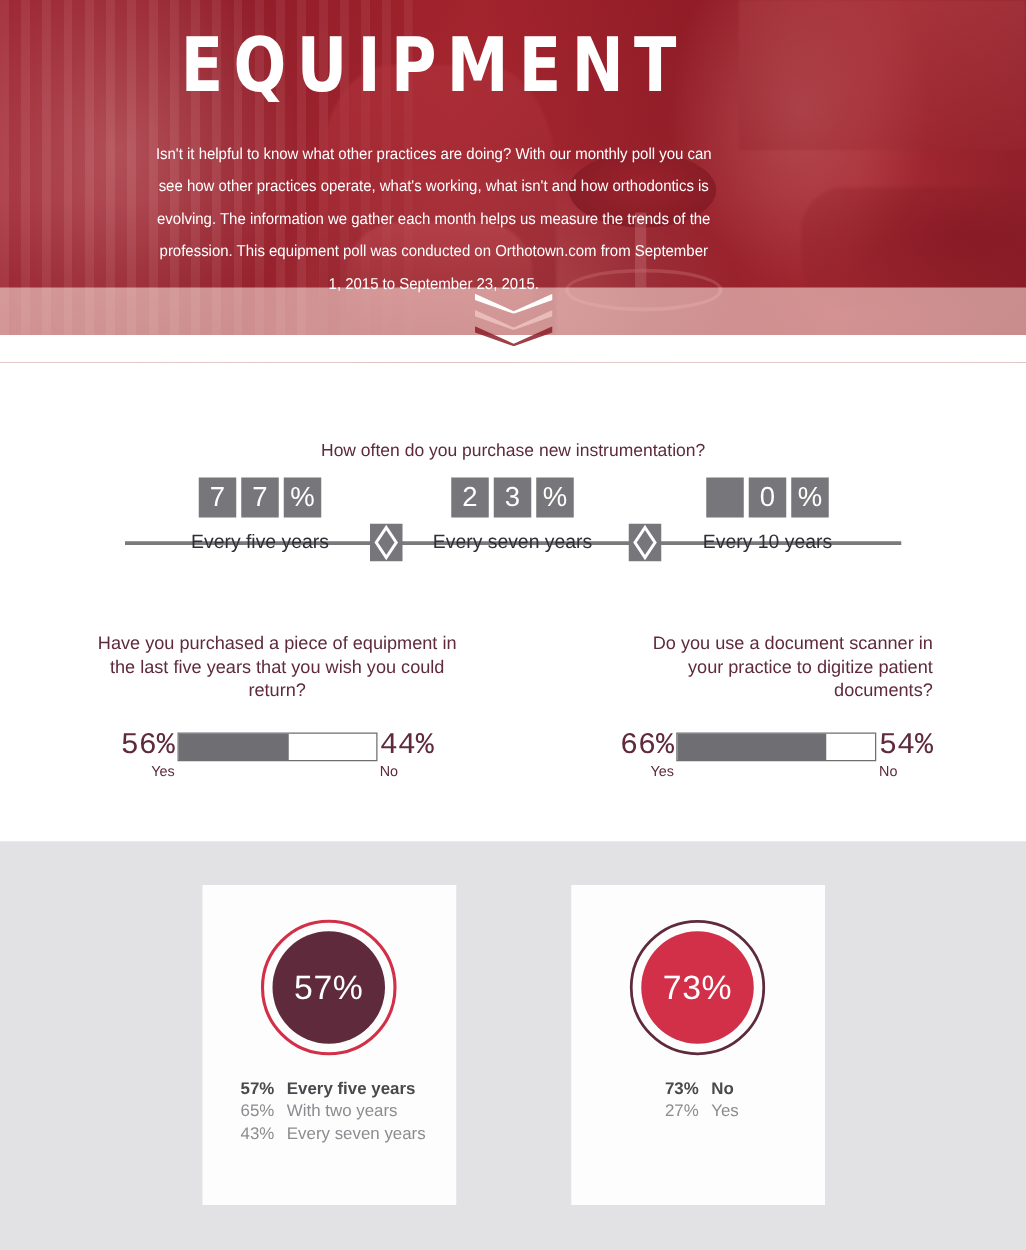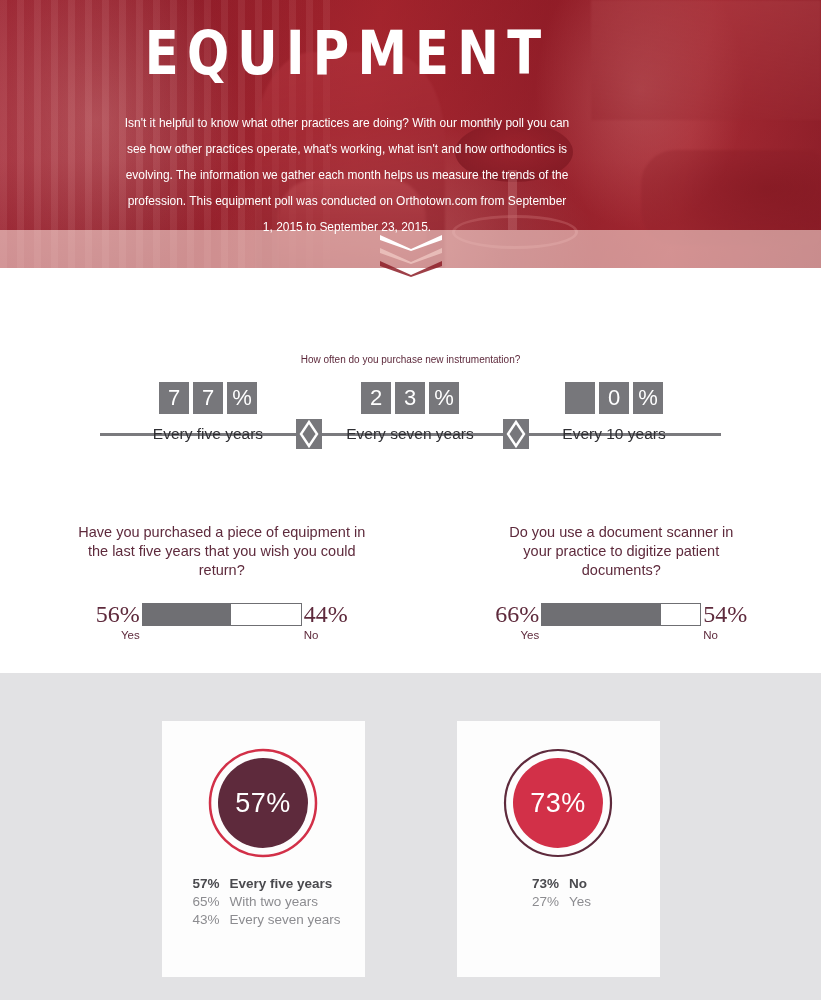--- a/index.html
+++ b/index.html
@@ -157,21 +157,21 @@
   .section-white {
     position: relative;
     width: 821px;
     height: 383px;
     background: #ffffff;
   }
   .q-title {
     text-align: center;
     color: #5e2a3c;
     font-family: "Liberation Sans Narrow", "Liberation Sans", sans-serif;
-    font-size: 10px;
+    font-size: 14px;
     line-height: 20px;
   }
   .timeline-rule {
     position: absolute;
     left: 100px; top: 433px;
     width: 621px; height: 3px;
     background: #7a7a7e;
   }
   .tl-group { position: absolute; text-align: center; }
   .tiles { display: flex; gap: 4px; justify-content: center; }
@@ -218,21 +218,21 @@
     display: flex;
     align-items: center;
     justify-content: center;
     gap: 2px;
   }
   .bar-side { width: 62px; }
   .bar-side.left { text-align: right; }
   .bar-side.right { text-align: left; }
   .bar-pct {
     color: #5e2a3c;
-    font-family: Liberation Serif, serif;
+    font-family: Liberation Mono, monospace;
     font-size: 24px;
     line-height: 24px;
   }
   .bar-sub {
     margin-top: 3px;
     color: #5e2a3c;
     font-family: "Liberation Sans Narrow", "Liberation Sans", sans-serif;
     font-size: 11.5px;
     line-height: 13px;
   }
@@ -252,21 +252,21 @@
 
   
   .section-gray {
     position: relative;
     width: 821px;
     height: 327px;
     background: #e2e2e4;
   }
   .cards {
     position: absolute;
-    left: 0; top: 48px;
+    left: 0; top: 35px;
     width: 821px;
     display: flex;
     justify-content: center;
     gap: 92px;
   }
   .card {
     width: 203px;
     min-height: 256px;
     background: #fdfdfd;
     padding: 26px 14px 20px 14px;
@@ -394,40 +394,40 @@
 
     <div class="tl-group" style="left:548px; top:92px; width:132px;">
       <div class="tiles">
         <div class="tile blank"></div>
         <div class="tile">0</div>
         <div class="tile">%</div>
       </div>
       <div class="tl-label">Every 10 years</div>
     </div>
 
-    <div class="bars-row" style="top:233px;padding-left:22px;">
+    <div class="bars-row" style="top:216px;padding-left:22px;">
       <div class="bar-block">
         <div class="bar-q" style="margin:0 auto; width:288px;">Have you purchased a piece of equipment in the last five years that you wish you could return?</div>
         <div class="bar-wrap">
           <div class="bar-side left">
             <div class="bar-pct">56%</div>
             <div class="bar-sub">Yes</div>
           </div>
           <div class="bar-track">
             <div class="bar-fill" id="fill-0" style="width:56%;"></div>
           </div>
           <div class="bar-side right">
             <div class="bar-pct">44%</div>
             <div class="bar-sub">No</div>
           </div>
         </div>
       </div>
 
       <div class="bar-block">
-        <div class="bar-q" style="margin:0 auto; width:250px;">Do you use a document scanner in your practice to digitize patient documents?</div>
+        <div class="bar-q" style="margin:0 auto; width:250px;text-align:right;">Do you use a document scanner in your practice to digitize patient documents?</div>
         <div class="bar-wrap">
           <div class="bar-side left">
             <div class="bar-pct">66%</div>
             <div class="bar-sub">Yes</div>
           </div>
           <div class="bar-track">
             <div class="bar-fill" id="fill-1" style="width:75%;"></div>
           </div>
           <div class="bar-side right">
             <div class="bar-pct">54%</div>

